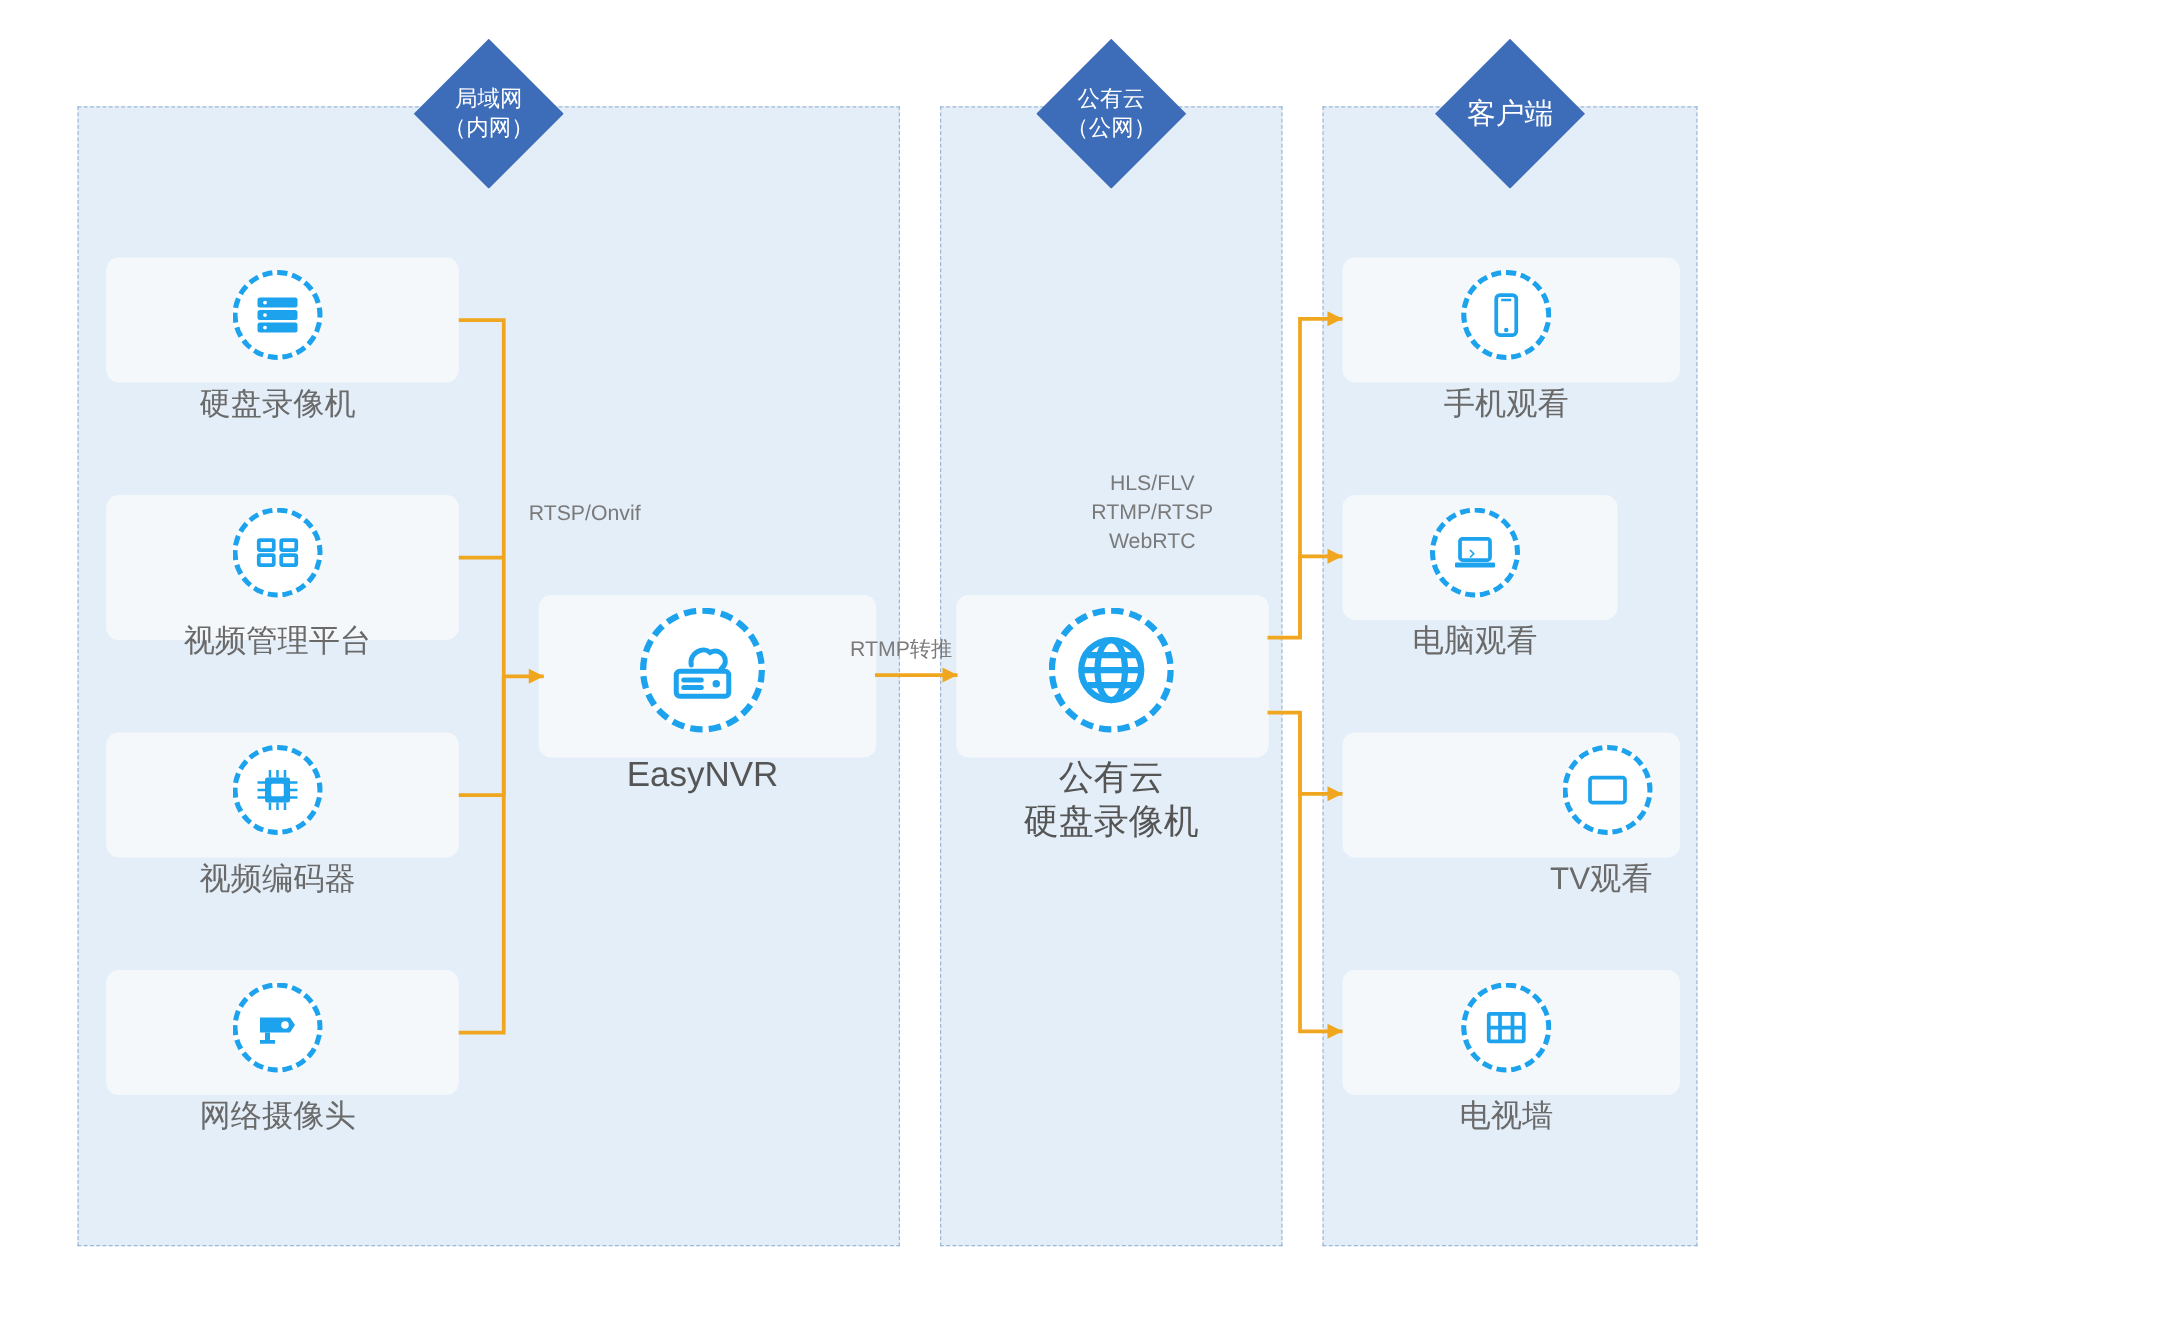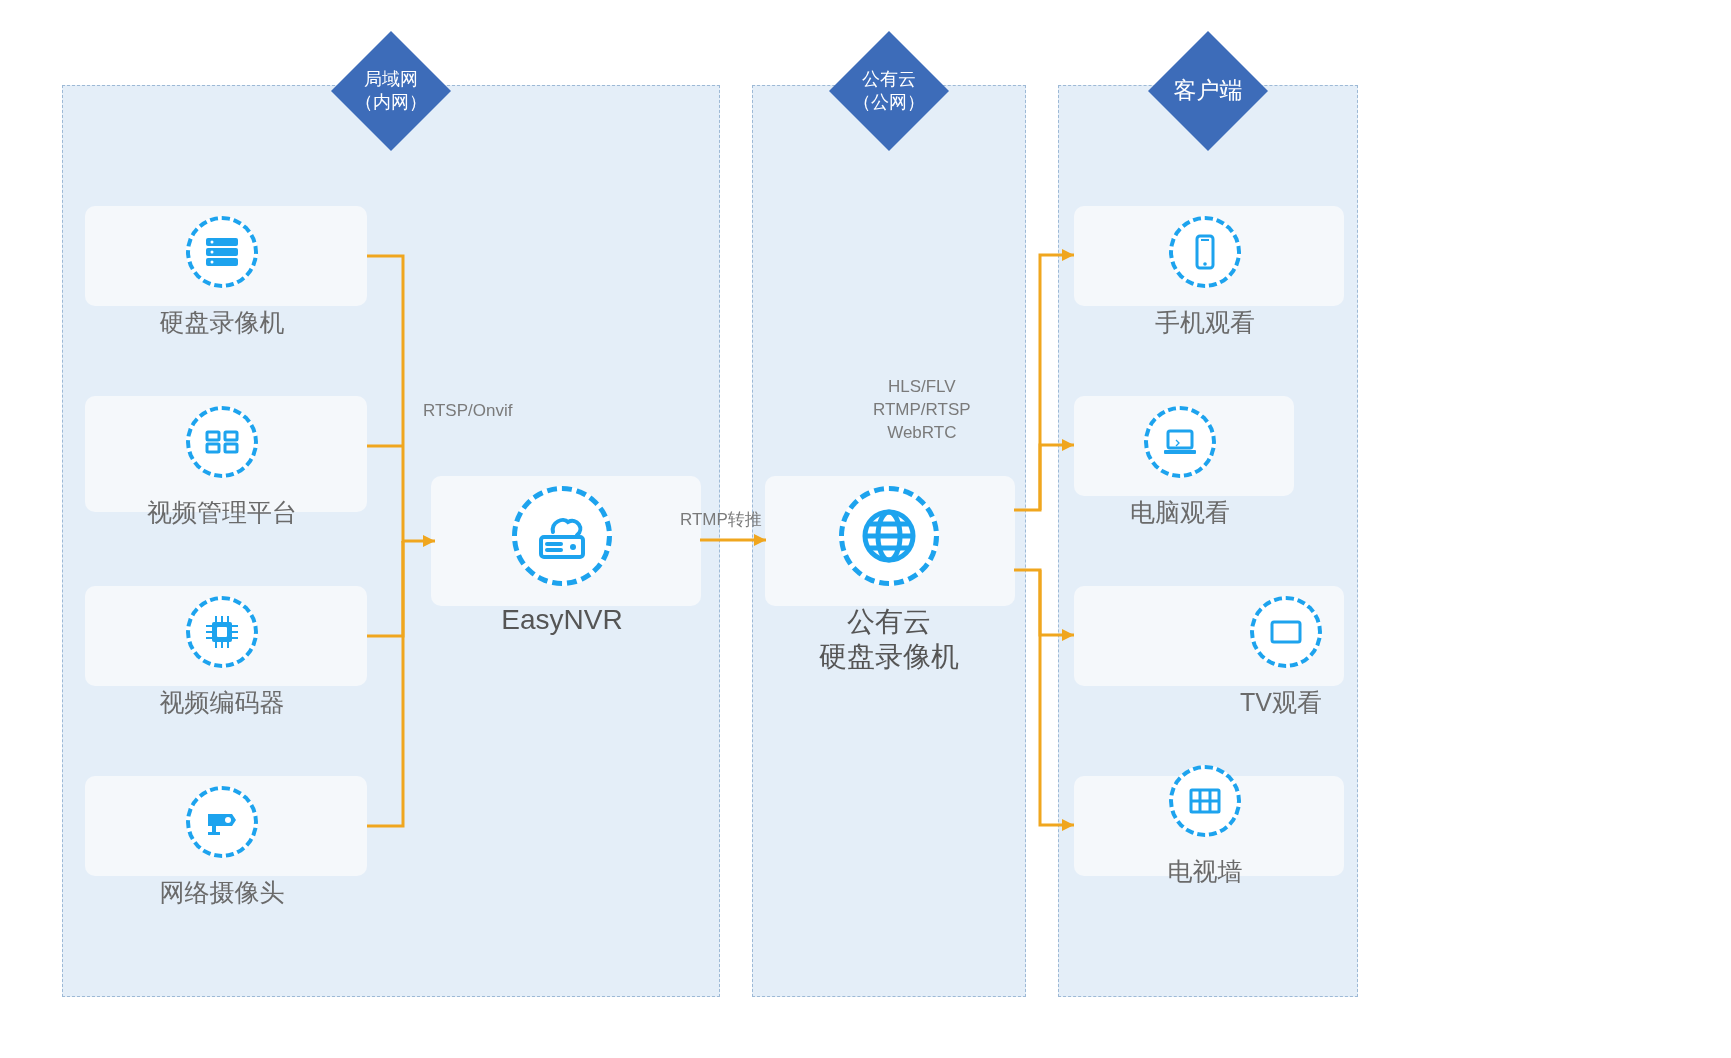--- a/index.html
+++ b/index.html
@@ -242,21 +242,21 @@
 
     <div class="node-card" style="left:15px; top:500px; width:270px; height:100px;align-items:flex-end;">
       <span class="icon-ring">
         <svg viewBox="0 0 40 40">
             <rect x="6" y="10" width="28" height="20" rx="2" fill="none" stroke="#1da3ee" stroke-width="3"></rect>
           </svg>
       </span>
       <span class="node-label">TV观看</span>
     </div>
 
-    <div class="node-card" style="left:15px; top:690px; width:270px; height:100px;justify-content:center;">
+    <div class="node-card" style="left:15px; top:690px; width:270px; height:100px;">
       <span class="icon-ring">
         <svg viewBox="0 0 40 40">
             <g fill="none" stroke="#1da3ee" stroke-width="3">
               <rect x="6" y="9" width="28" height="22" rx="1"></rect>
               <line x1="6" y1="20" x2="34" y2="20"></line>
               <line x1="15" y1="9" x2="15" y2="31"></line>
               <line x1="25" y1="9" x2="25" y2="31"></line>
             </g>
           </svg>
       </span>

